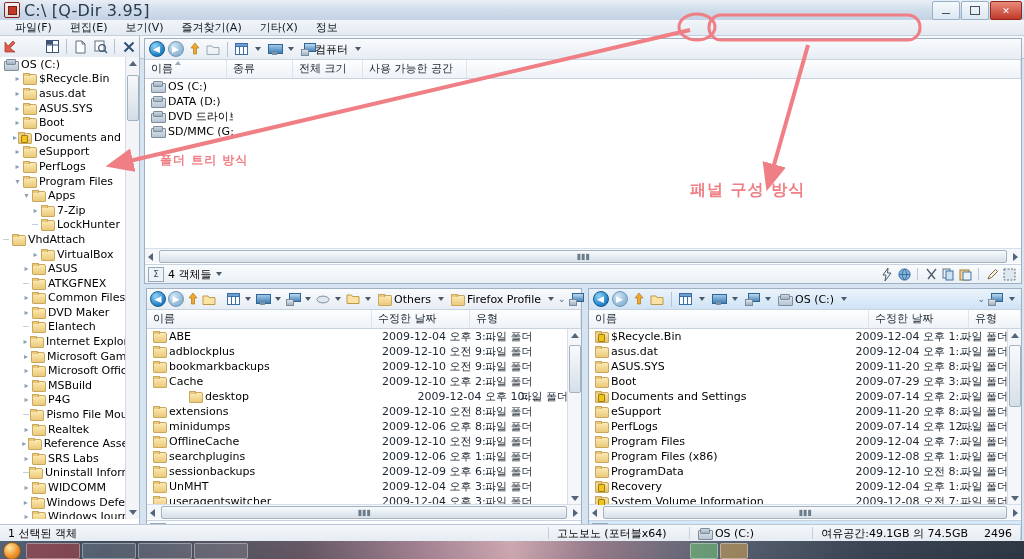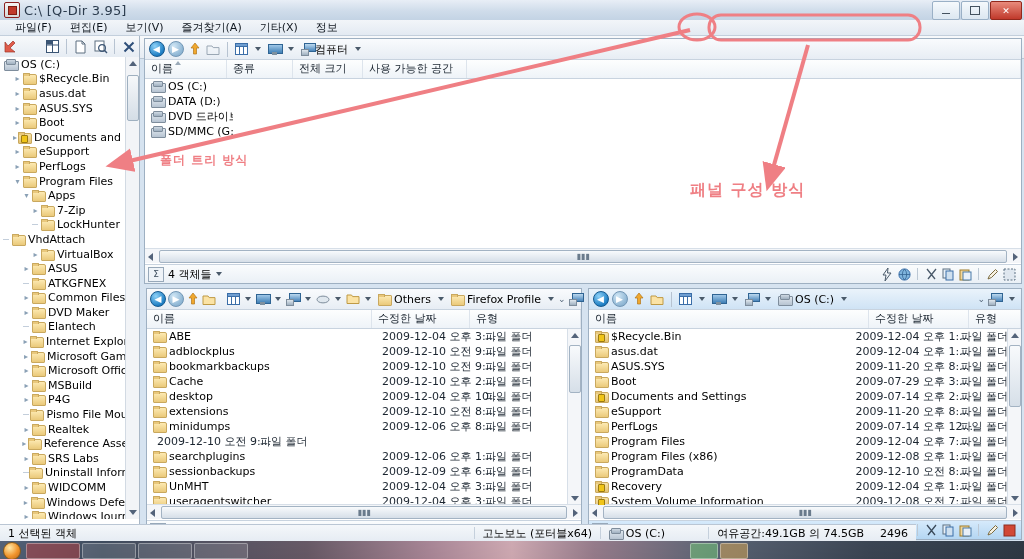--- a/index.html
+++ b/index.html
@@ -14,21 +14,21 @@
   
   .titlebar{
     position:absolute;left:0;top:0;width:1024px;height:20px;
     background:linear-gradient(#e8eef6,#cfdcea 55%,#c3d3e4);
     border-bottom:1px solid #9fb6cd;
     display:flex;align-items:center;
   }
   .tb-icon{width:14px;height:14px;margin:0 4px 0 4px;border:1px solid #8a2020;background:linear-gradient(#f3f3f3,#d8d8d8);
     display:flex;align-items:center;justify-content:center;border-radius:2px;}
   .tb-icon i{display:block;width:7px;height:7px;background:#c0392b;border:1px solid #7e1d13;}
-  .tb-title{font-size:13px;color:#2b3b4d;letter-spacing:.2px;}
+  .tb-title{font-size:16px;color:#2b3b4d;letter-spacing:.2px;}
   .tb-btns{position:absolute;right:2px;top:1px;display:flex;gap:1px;}
   .tb-btn{width:26px;height:17px;border:1px solid #9ab0c6;border-radius:2px;
     background:linear-gradient(#f5f9fc,#dce7f1);display:flex;align-items:center;justify-content:center;
     font-size:9px;color:#32414f;}
   .tb-btn.close{background:linear-gradient(#e98b7c,#c0392b);border-color:#92281c;color:#fff;width:30px;}
   .tb-btn .minb{width:8px;height:1px;background:#44525f;margin-top:5px;}
   .tb-btn .maxb{width:8px;height:7px;border:1px solid #44525f;}
 
   
   .menubar{
@@ -136,21 +136,21 @@
 
   .p-status{position:absolute;left:0;bottom:0;height:19px;background:linear-gradient(#fafcfd,#eaf0f6);
     border-top:1px solid #c8d3df;display:flex;align-items:center;box-sizing:border-box;padding:0 3px;font-size:11px;}
   .p-status.blue{background:linear-gradient(#d6eafb,#b4d6f2);}
   .sig{width:14px;height:13px;border:1px solid #97a8b9;background:#eef3f8;display:flex;align-items:center;justify-content:center;font-size:9px;color:#3a4a5a;margin-right:4px;}
   .st-icons{margin-left:auto;display:flex;align-items:center;gap:3px;padding-right:2px;}
   .st-icons .i{width:14px;height:14px;display:flex;align-items:center;justify-content:center;}
   .vsep{width:1px;height:12px;background:#bcc8d4;margin:0 3px;}
 
   
-  .statusbar{position:absolute;left:0;bottom:18px;width:916px;height:16px;
+  .statusbar{position:absolute;left:0;bottom:18px;width:1020px;height:16px;
     background:linear-gradient(#f4f7fa,#e6ecf3);border-top:1px solid #bac6d4;display:flex;align-items:center;font-size:11px;}
   .sb-cell{padding:0 8px;height:15px;display:flex;align-items:center;white-space:nowrap;}
   .sb-div{width:1px;height:12px;background:#c5d0dc;}
 
   
   .taskbar{position:absolute;left:0;bottom:0;width:1024px;height:18px;
     background:linear-gradient(#4b5a6e,#2a3340);overflow:hidden;}
   .tb-blur{position:absolute;left:0;top:0;width:1024px;height:18px;
     background:linear-gradient(90deg,#55647a 0,#3e4b5d 10%,#6a5a66 30%,#b08a9a 42%,#d9b0b8 50%,#9c7f8e 58%,#5b6474 70%,#3a4452 85%,#2d3742 100%);
     opacity:.92;filter:blur(0.2px);}
@@ -705,44 +705,48 @@
           </div>
           <div class="frow">
             <span class="c-name" style="width: 225px;">
               <span class="folder"></span>
               <span>Cache</span>
             </span>
             <span class="c-date" style="width: 98px;">2009-12-10 오후 2:...</span>
             <span class="c-type">파일 폴더</span>
           </div>
           <div class="frow">
+            <span class="c-name" style="width: 225px; margin-left: 36px;">
+              <span class="folder"></span>
+              <span>desktop</span>
+            </span>
+            <span class="c-date" style="width: 98px;">2009-12-04 오후 10:...</span>
+            <span class="c-type">파일 폴더</span>
+          </div>
+          <div class="frow">
             <span class="c-name" style="width: 225px;">
               <span class="folder"></span>
-              <span>desktop</span>
-            </span>
-            <span class="c-date" style="width: 98px;">2009-12-04 오후 10:...</span>
+              <span>extensions</span>
+            </span>
+            <span class="c-date" style="width: 98px;">2009-12-10 오전 8:...</span>
             <span class="c-type">파일 폴더</span>
           </div>
           <div class="frow">
             <span class="c-name" style="width: 225px;">
               <span class="folder"></span>
-              <span>extensions</span>
-            </span>
-            <span class="c-date" style="width: 98px;">2009-12-10 오전 8:...</span>
+              <span>minidumps</span>
+            </span>
+            <span class="c-date" style="width: 98px;">2009-12-06 오후 8:...</span>
             <span class="c-type">파일 폴더</span>
           </div>
           <div class="frow">
             <span class="c-name" style="width: 225px;">
               <span class="folder"></span>
-              <span>minidumps</span>
-            </span>
-            <span class="c-date" style="width: 98px;">2009-12-06 오후 8:...</span>
-            <span class="c-type">파일 폴더</span>
-          </div>
-          <div class="frow">
+              <span>OfflineCache</span>
+            </span>
             <span class="c-date" style="width: 98px;">2009-12-10 오전 9:...</span>
             <span class="c-type">파일 폴더</span>
           </div>
           <div class="frow">
             <span class="c-name" style="width: 225px;">
               <span class="folder"></span>
               <span>searchplugins</span>
             </span>
             <span class="c-date" style="width: 98px;">2009-12-06 오후 1:...</span>
             <span class="c-type">파일 폴더</span>

